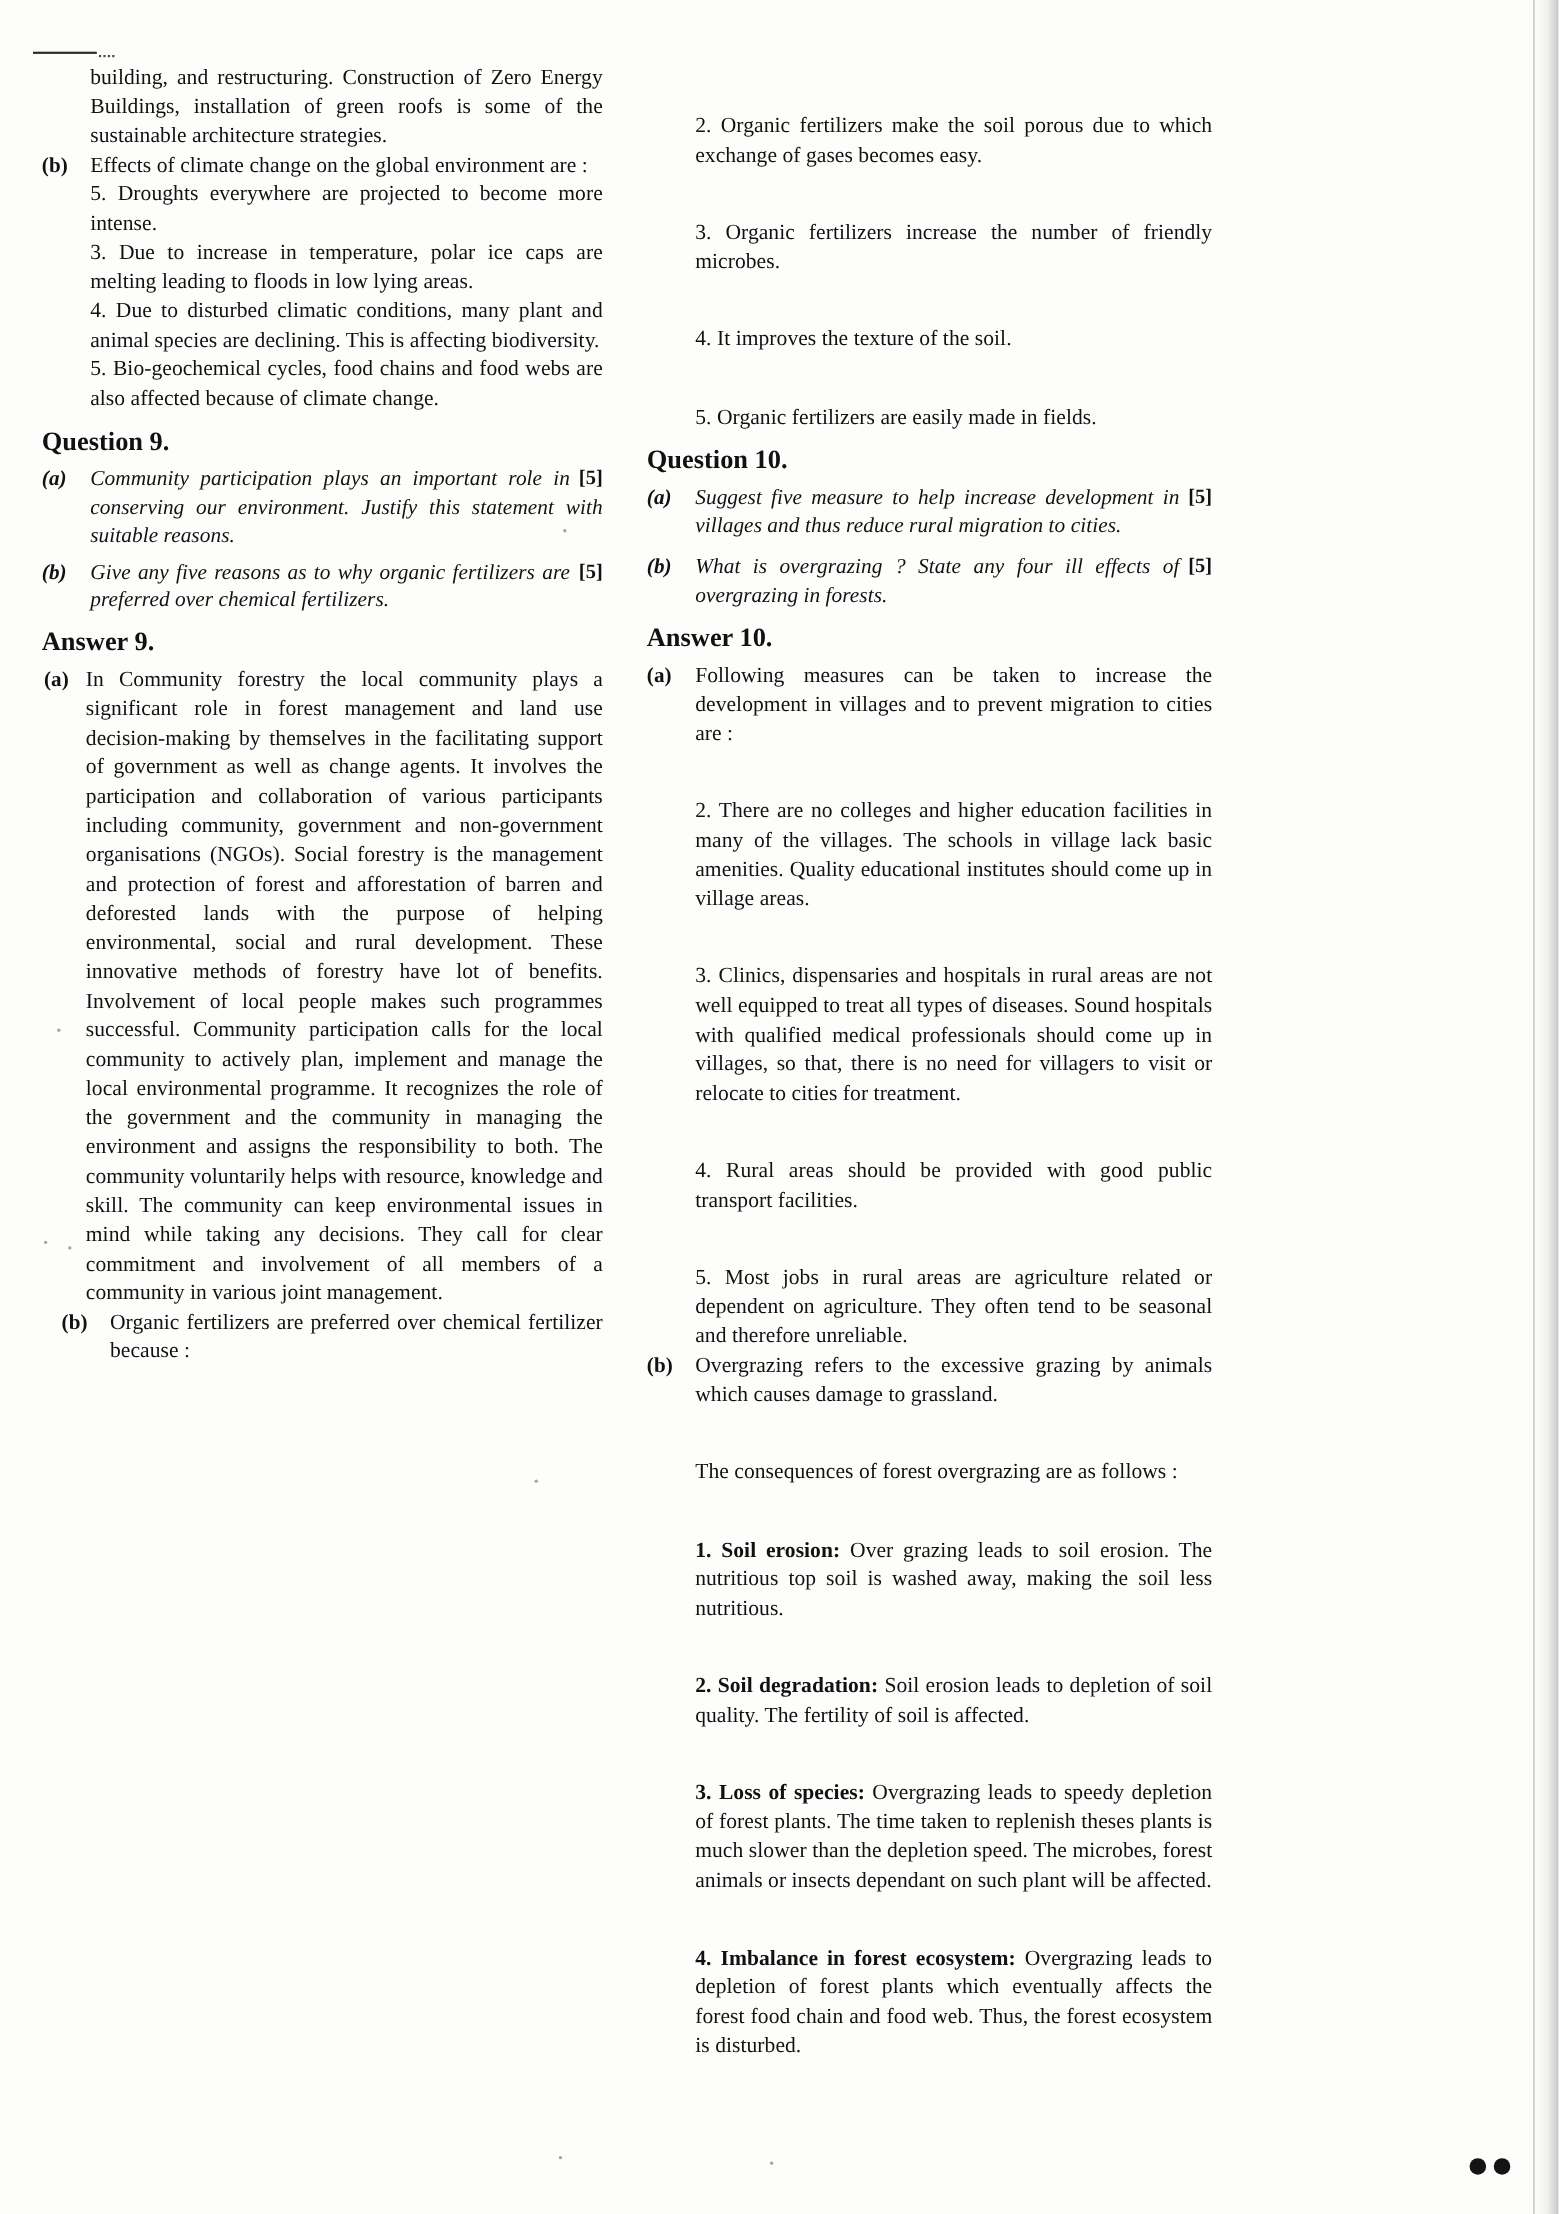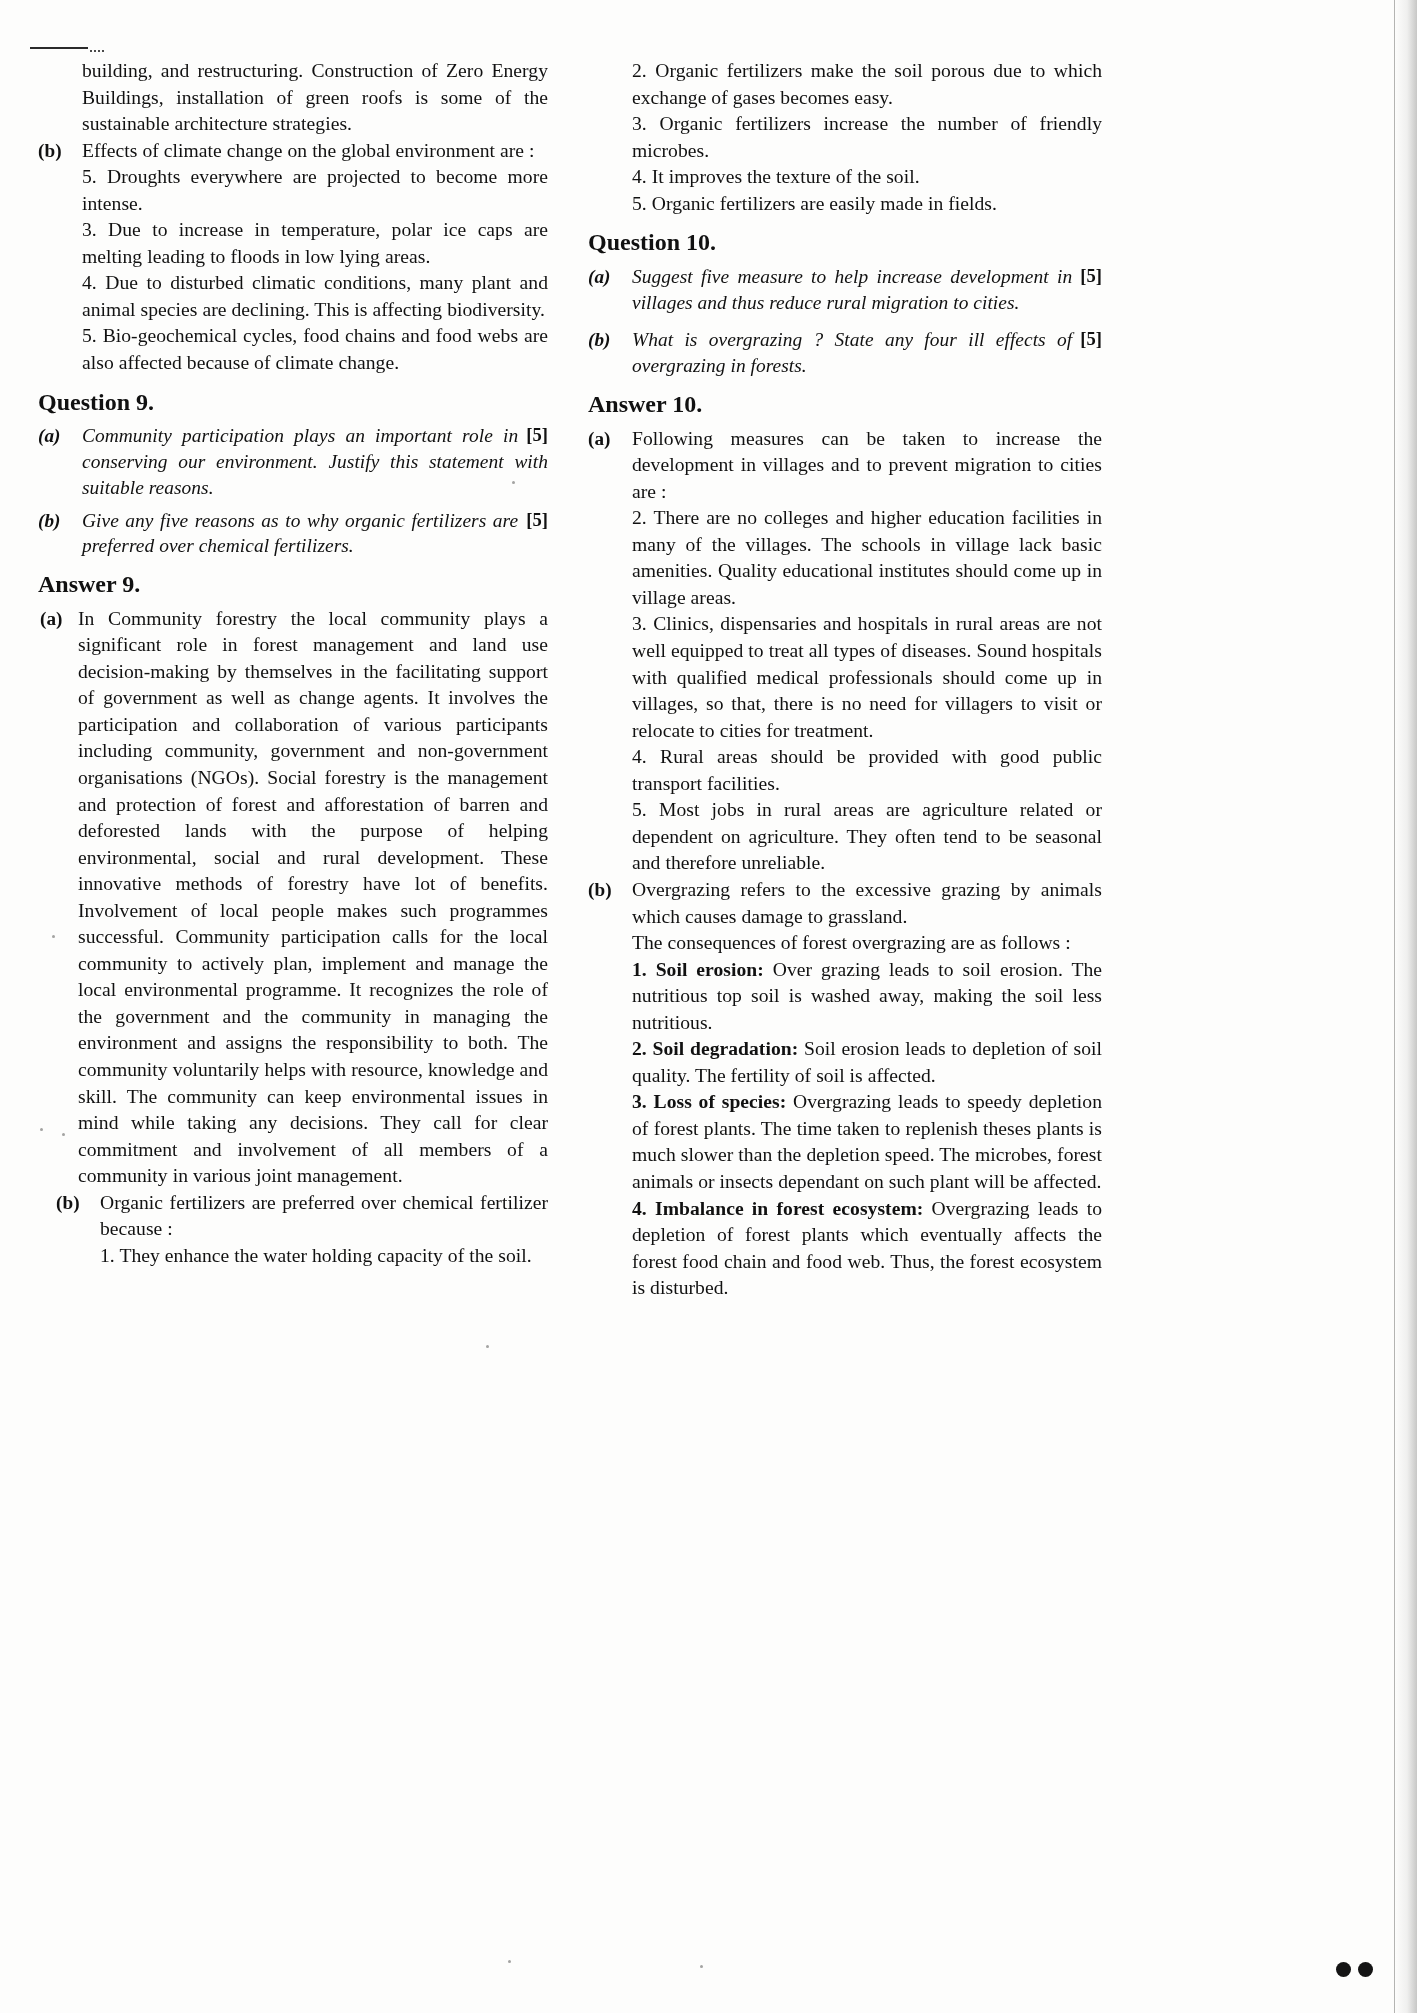--- a/index.html
+++ b/index.html
@@ -112,20 +112,21 @@
     left: 2px;
     top: 0;
     font-weight: bold;
     font-size: 19.2px;
   }
   .plain {
     padding-left: 44px;
   }
   .plain-r {
     padding-left: 44px;
+    margin-top: 44px;
   }
   .heading {
     font-weight: bold;
     font-size: 24px;
     line-height: 1.4;
     margin-top: 9px;
     margin-bottom: 4px;
     text-align: left;
   }
   .ital {
@@ -221,21 +222,20 @@
 
     <div class="blk hang-narrow">
       <span class="lbl">(a)</span>
       <span>In Community forestry the local community plays a significant role in forest management and land use decision-making by themselves in the facilitating support of government as well as change agents. It involves the participation and collaboration of various participants including community, government and non-government organisations (NGOs). Social forestry is the management and protection of forest and afforestation of barren and deforested lands with the purpose of helping environmental, social and rural development. These innovative methods of forestry have lot of benefits. Involvement of local people makes such programmes successful. Community participation calls for the local community to actively plan, implement and manage the local environmental programme. It recognizes the role of the government and the community in managing the environment and assigns the responsibility to both. The community voluntarily helps with resource, knowledge and skill. The community can keep environmental issues in mind while taking any decisions. They call for clear commitment and involvement of all members of a community in various joint management.</span>
     </div>
 
     <div class="blk hang" style="padding-left:62px;">
       <span class="lbl" style="left:18px;">(b)</span>
       <span>Organic fertilizers are preferred over chemical fertilizer because :</span>
     </div>
-    <div class="blk" style="padding-left:62px;">1. They enhance the water holding capacity of the soil.</div>
 
   </div>
 
   <div class="col col-right">
 
     <div class="blk plain-r">2. Organic fertilizers make the soil porous due to which exchange of gases becomes easy.</div>
     <div class="blk plain-r">3. Organic fertilizers increase the number of friendly microbes.</div>
     <div class="blk plain-r">4. It improves the texture of the soil.</div>
     <div class="blk plain-r">5. Organic fertilizers are easily made in fields.</div>
 

